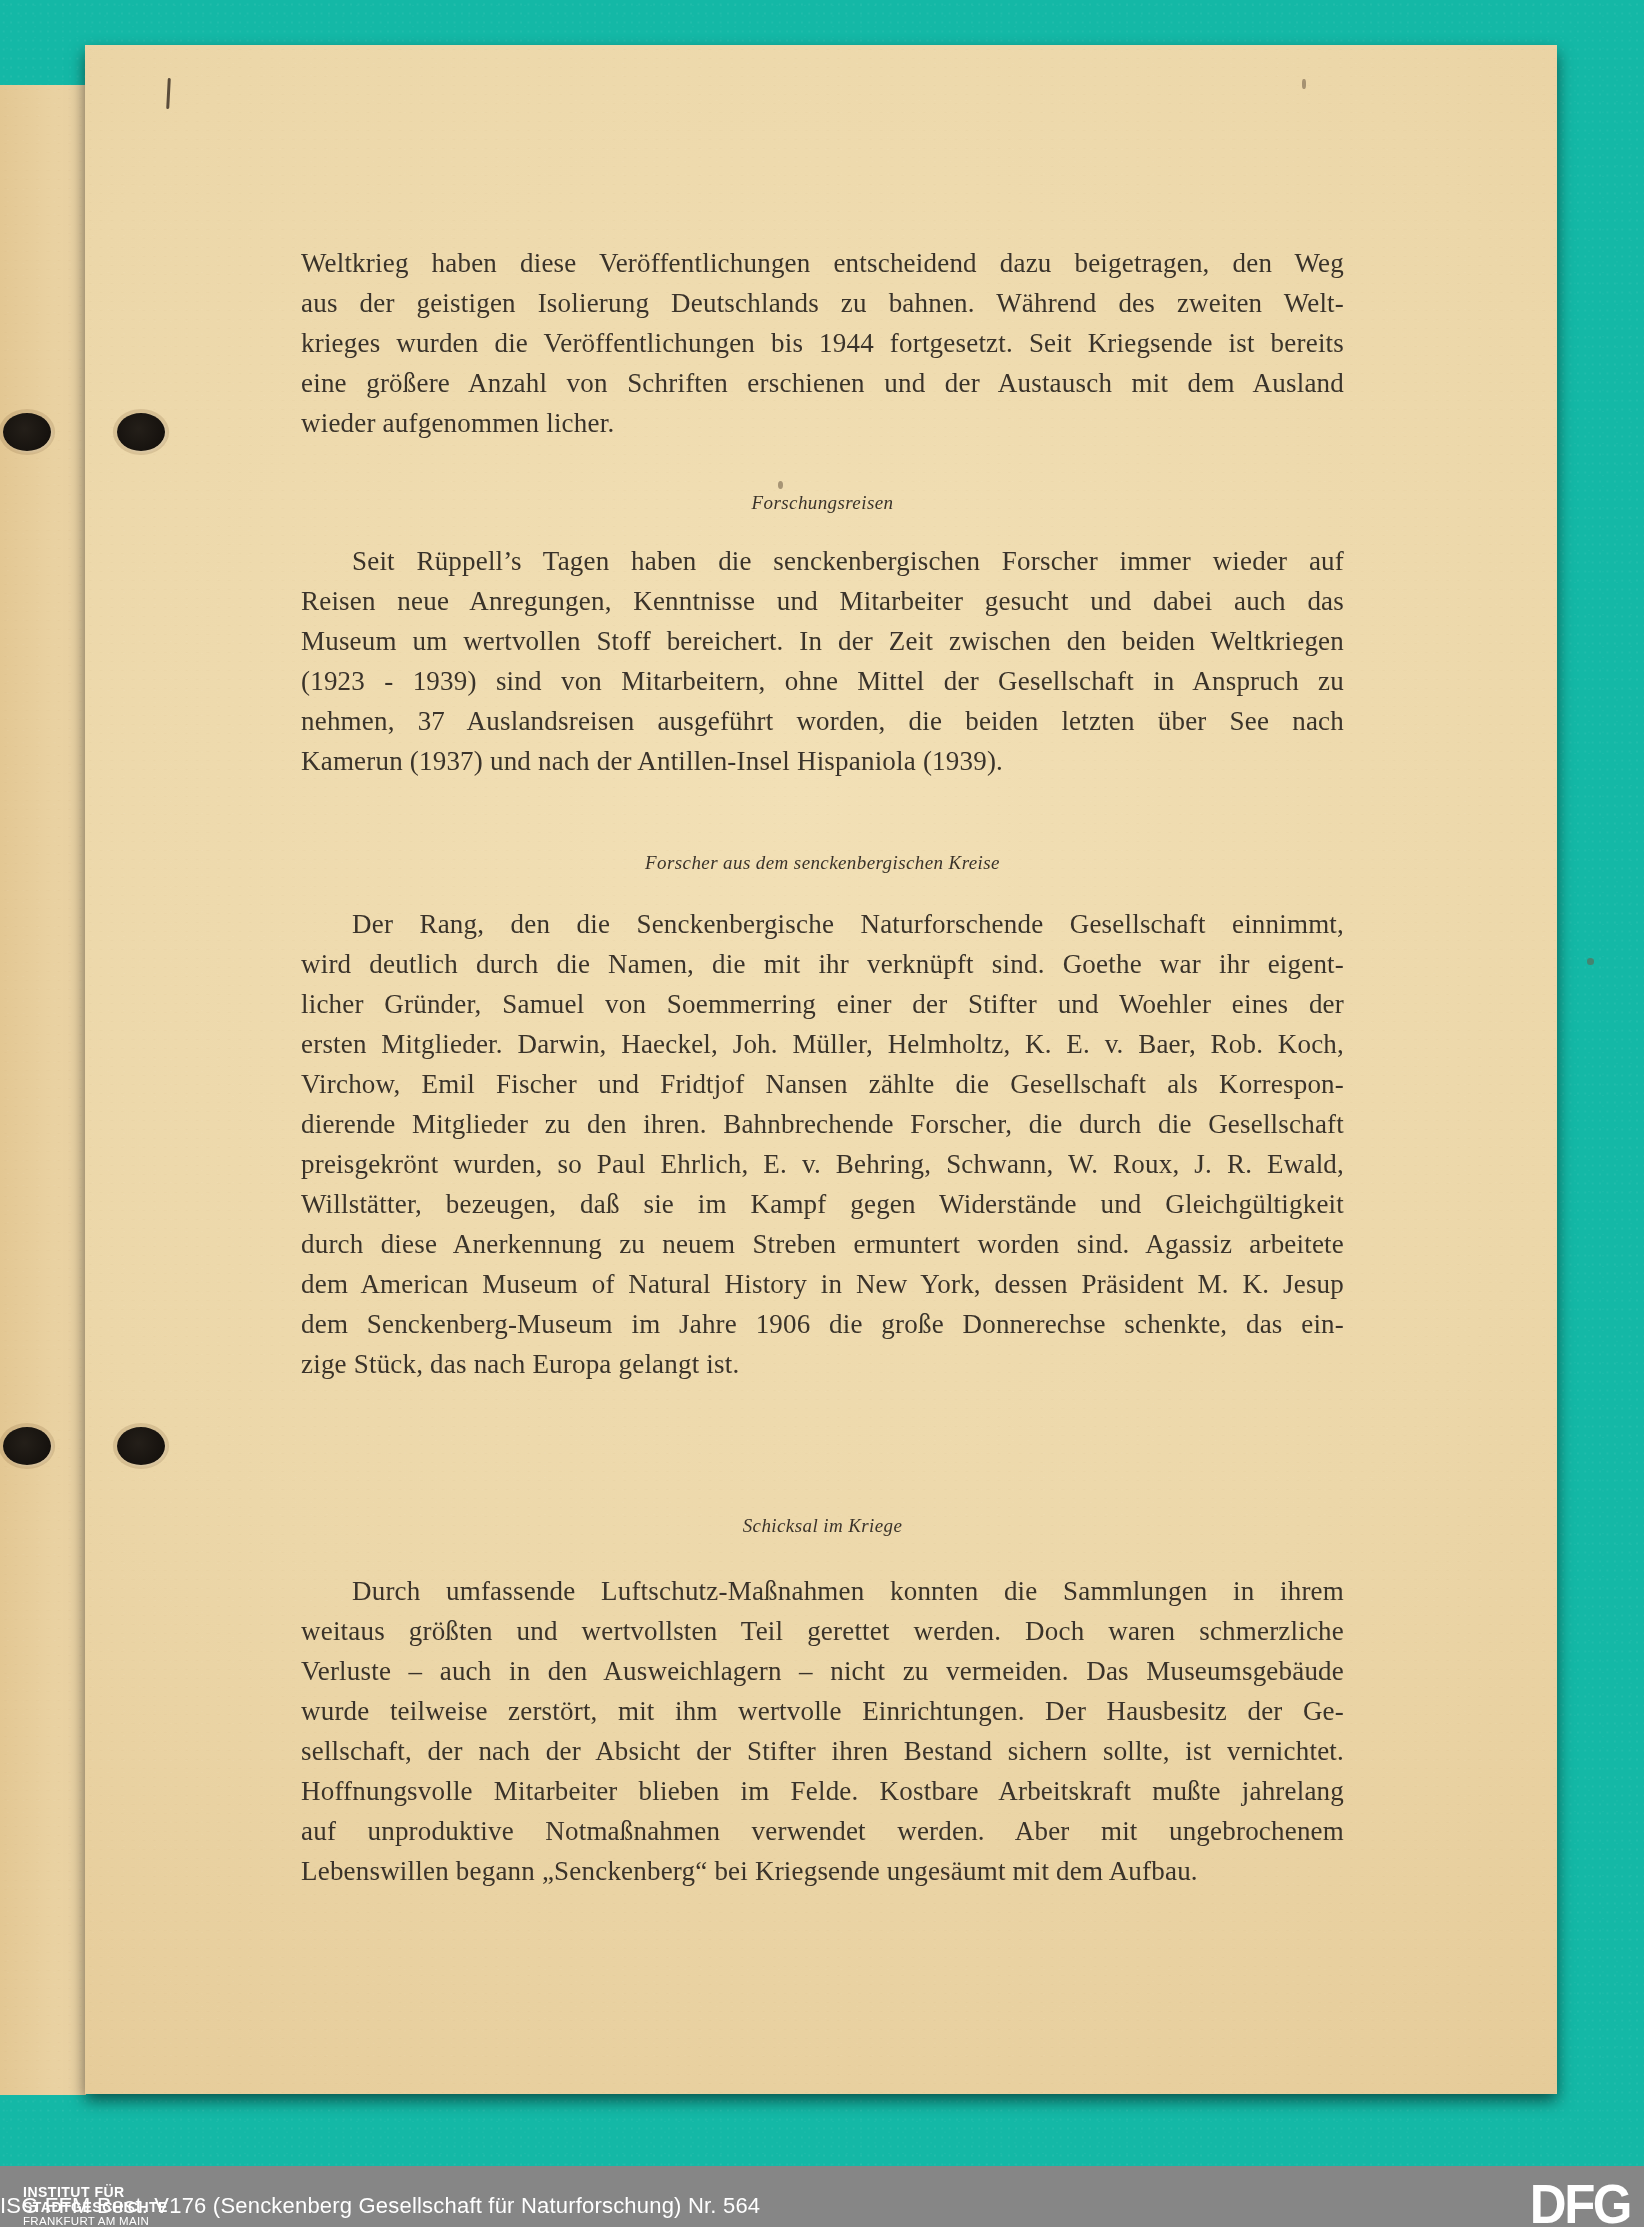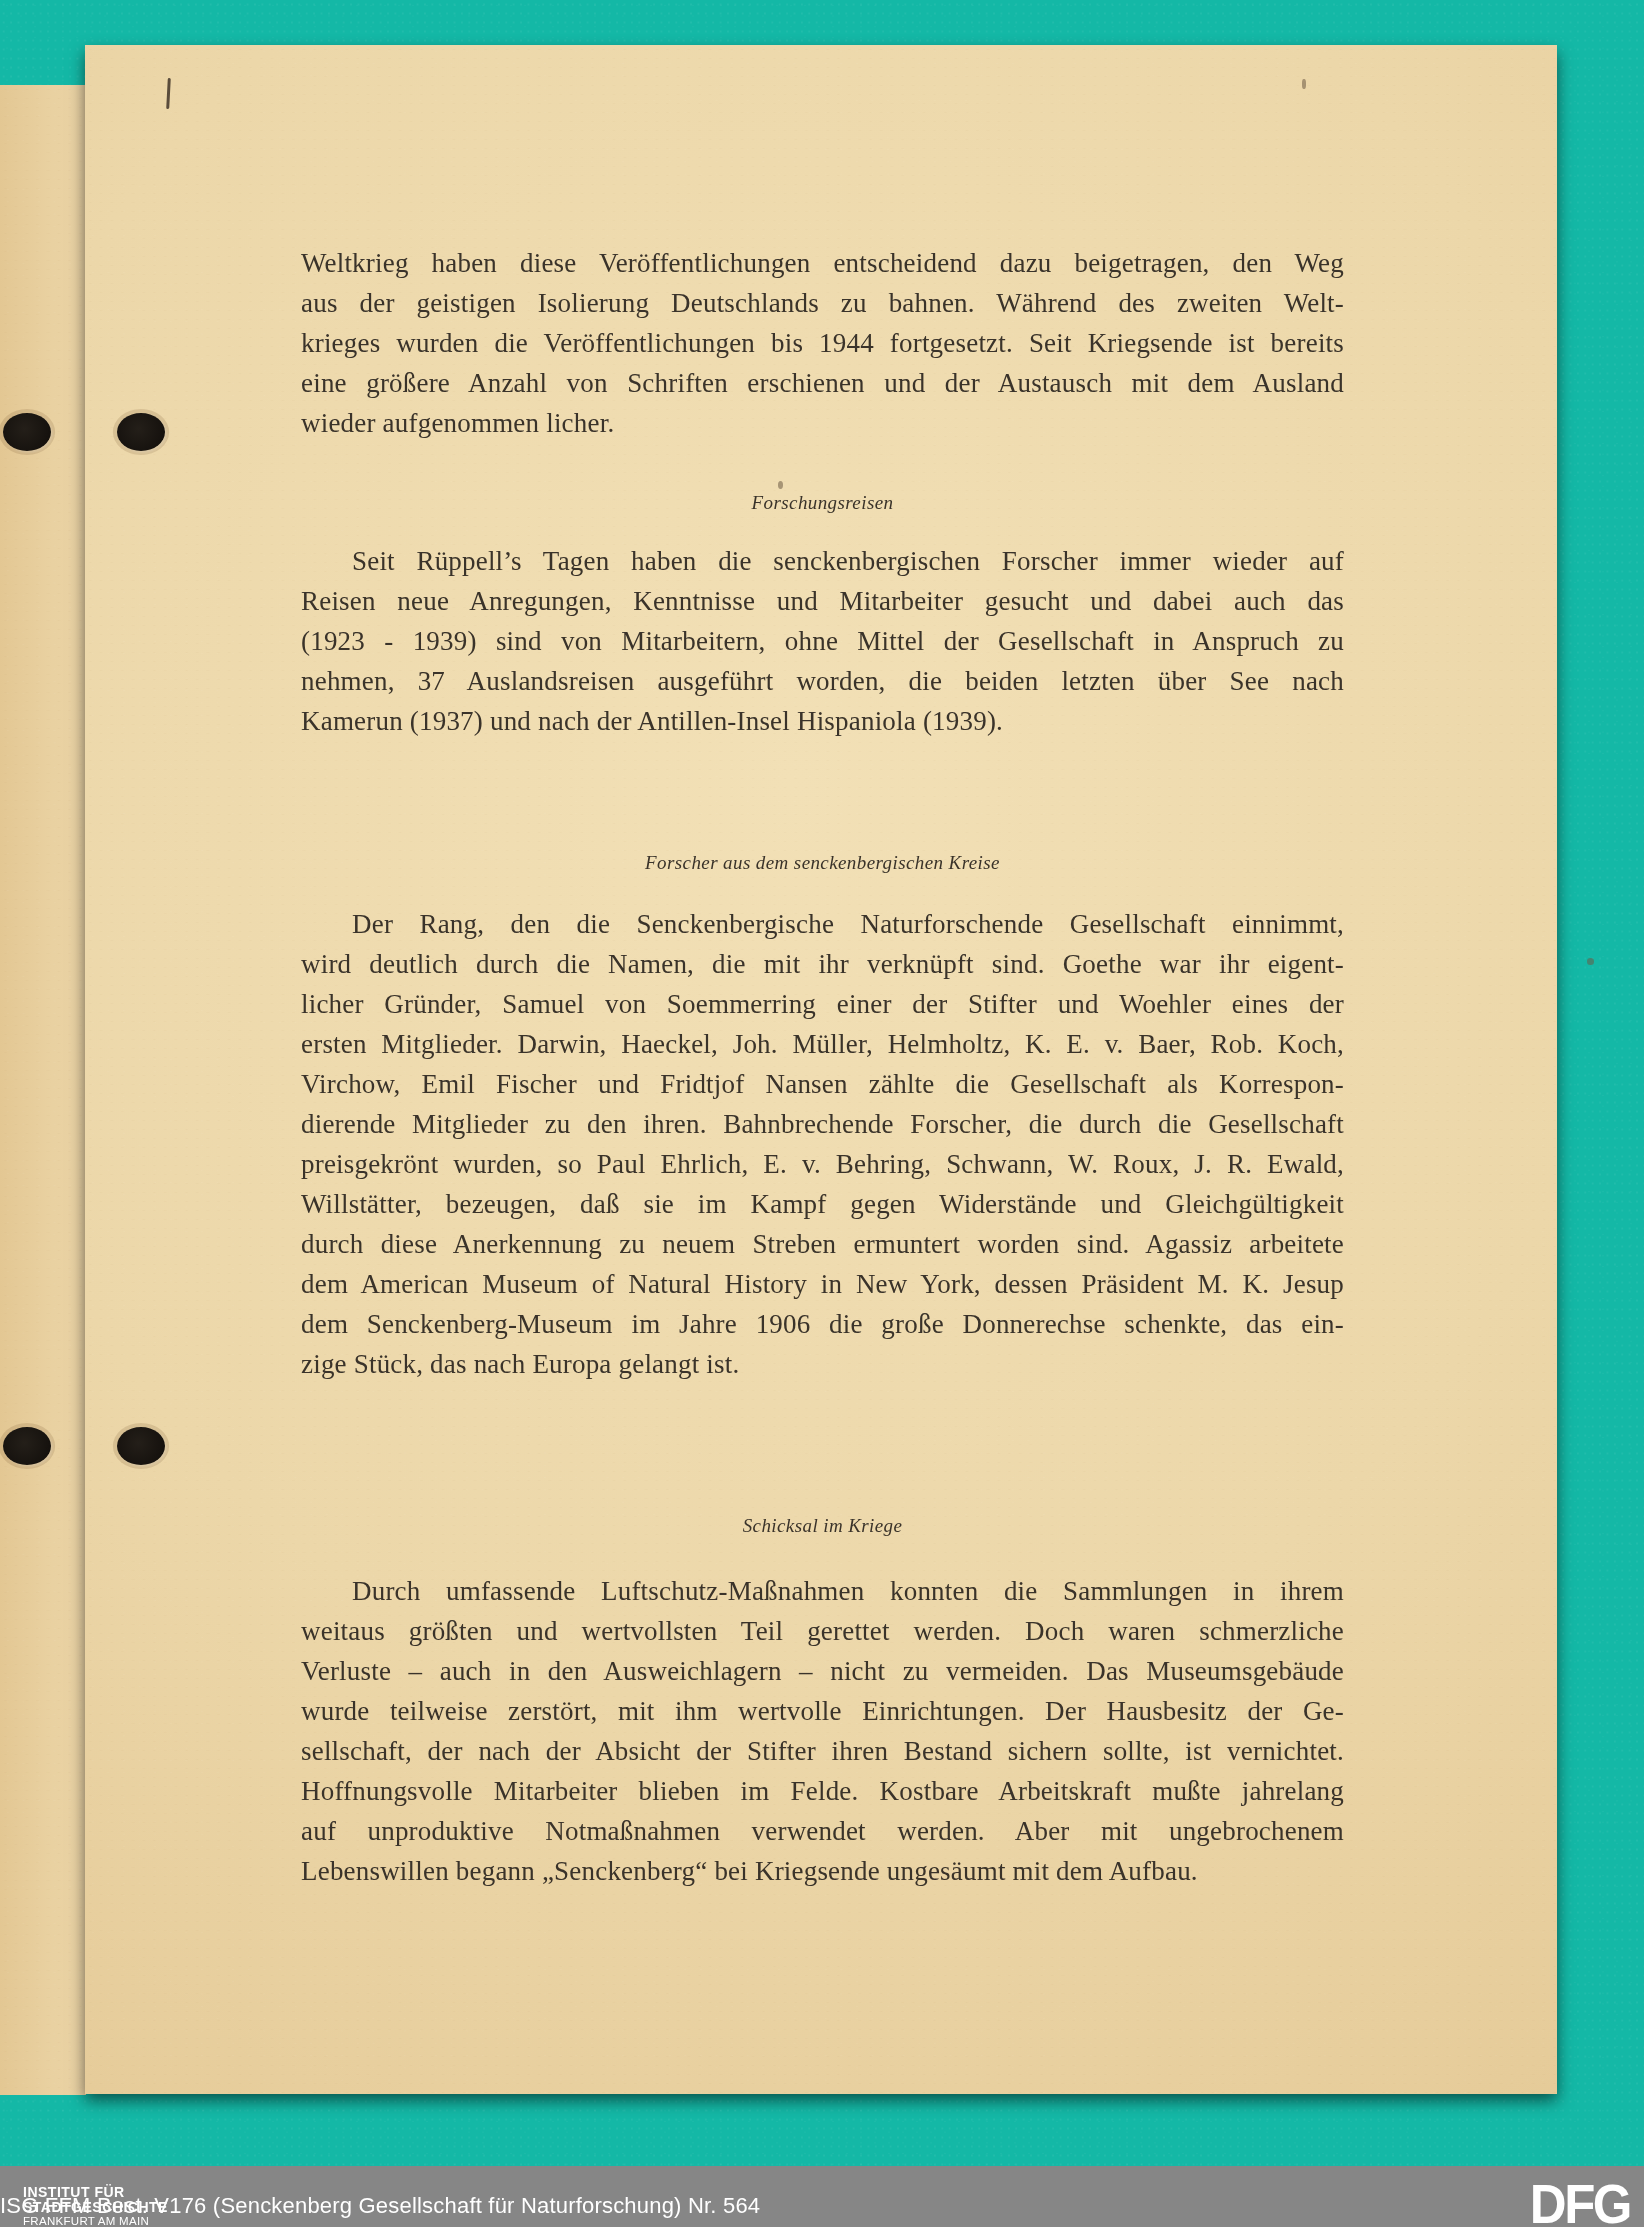--- a/index.html
+++ b/index.html
@@ -76,20 +76,21 @@
         <div class="tline">Weltkrieg haben diese Veröffentlichungen entscheidend dazu beigetragen, den Weg</div>
         <div class="tline">aus der geistigen Isolierung Deutschlands zu bahnen. Während des zweiten Welt-</div>
         <div class="tline">krieges wurden die Veröffentlichungen bis 1944 fortgesetzt. Seit Kriegsende ist bereits</div>
         <div class="tline">eine größere Anzahl von Schriften erschienen und der Austausch mit dem Ausland</div>
         <div class="tline lastline">wieder aufgenommen licher.</div>
       </div>
       <div class="heading sec1-h">Forschungsreisen</div>
       <div class="para sec1-p indent">
         <div class="tline">Seit Rüppell’s Tagen haben die senckenbergischen Forscher immer wieder auf</div>
         <div class="tline">Reisen neue Anregungen, Kenntnisse und Mitarbeiter gesucht und dabei auch das</div>
+        <div class="tline">Museum um wertvollen Stoff bereichert. In der Zeit zwischen den beiden Weltkriegen</div>
         <div class="tline">(1923 - 1939) sind von Mitarbeitern, ohne Mittel der Gesellschaft in Anspruch zu</div>
         <div class="tline">nehmen, 37 Auslandsreisen ausgeführt worden, die beiden letzten über See nach</div>
         <div class="tline lastline">Kamerun (1937) und nach der Antillen-Insel Hispaniola (1939).</div>
       </div>
       <div class="heading sec2-h">Forscher aus dem senckenbergischen Kreise</div>
       <div class="para sec2-p indent">
         <div class="tline">Der Rang, den die Senckenbergische Naturforschende Gesellschaft einnimmt,</div>
         <div class="tline">wird deutlich durch die Namen, die mit ihr verknüpft sind. Goethe war ihr eigent-</div>
         <div class="tline">licher Gründer, Samuel von Soemmerring einer der Stifter und Woehler eines der</div>
         <div class="tline">ersten Mitglieder. Darwin, Haeckel, Joh. Müller, Helmholtz, K. E. v. Baer, Rob. Koch,</div>

